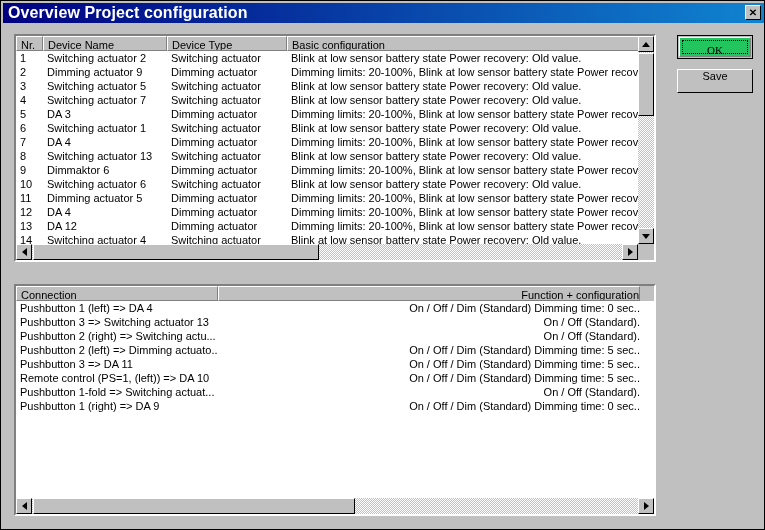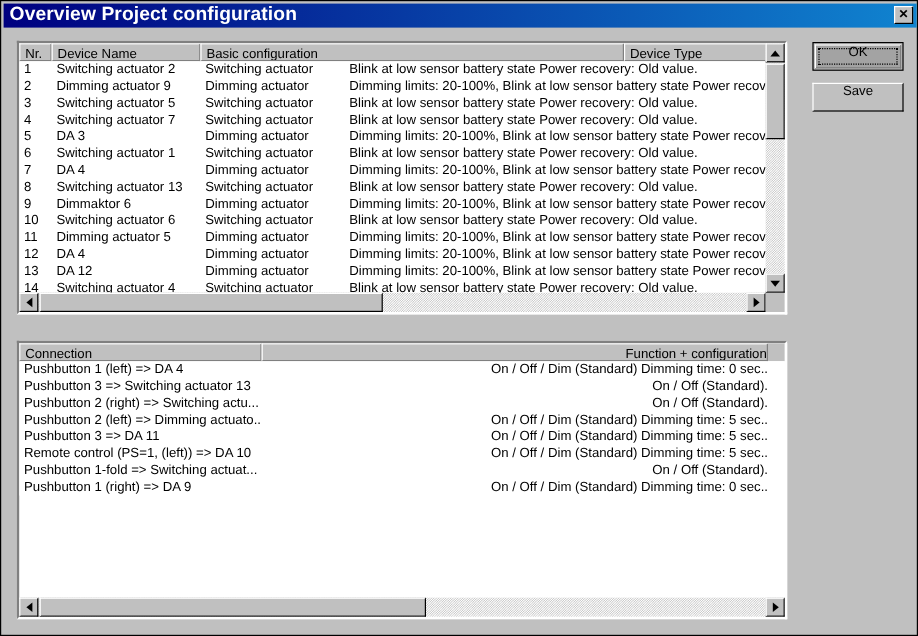--- a/index.html
+++ b/index.html
@@ -229,30 +229,31 @@
     width: 76px;
     height: 24px;
     border: 1px solid #000000;
     box-sizing: border-box;
     background: #c0c0c0;
   }
   #ok-button {
     position: absolute;
     left: 1px; top: 1px;
     width: 72px; height: 20px;
-    background: #a3a3a3;
+    background: #22c55e;
     border-top: 1px solid #ffffff;
     border-left: 1px solid #ffffff;
     border-right: 1px solid #808080;
     border-bottom: 1px solid #808080;
     box-sizing: border-box;
     display: flex;
-    align-items: flex-start;
+    align-items: flex-end;
     justify-content: center;
     cursor: default;
+    font-family: Liberation Serif, serif;
   }
   #ok-focus {
     position: absolute;
     left: 2px; top: 2px;
     right: 2px; bottom: 2px;
     border: 1px dotted #000000;
     box-sizing: border-box;
     pointer-events: none;
   }
   #save-button {
@@ -272,22 +273,22 @@
     <div id="close-button">
       <span class="glyph">✕</span>
     </div>
   </div>
 
   <div id="top-panel" class="list-panel">
 
     <div class="header-row">
       <div class="hcell c-nr">Nr.</div>
       <div class="hcell c-name">Device Name</div>
+      <div class="hcell c-type">Device Type</div>
       <div class="hcell c-basic">Basic configuration</div>
-      <div class="hcell c-type">Device Type</div>
     </div>
 
     <div class="rows" id="device-rows">
         <div class="row">
           <div class="cell c-nr">1</div>
           <div class="cell c-name">Switching actuator 2</div>
           <div class="cell c-type">Switching actuator</div>
           <div class="cell c-basic">Blink at low sensor battery state Power recovery: Old value.</div>
         </div>
         <div class="row">

